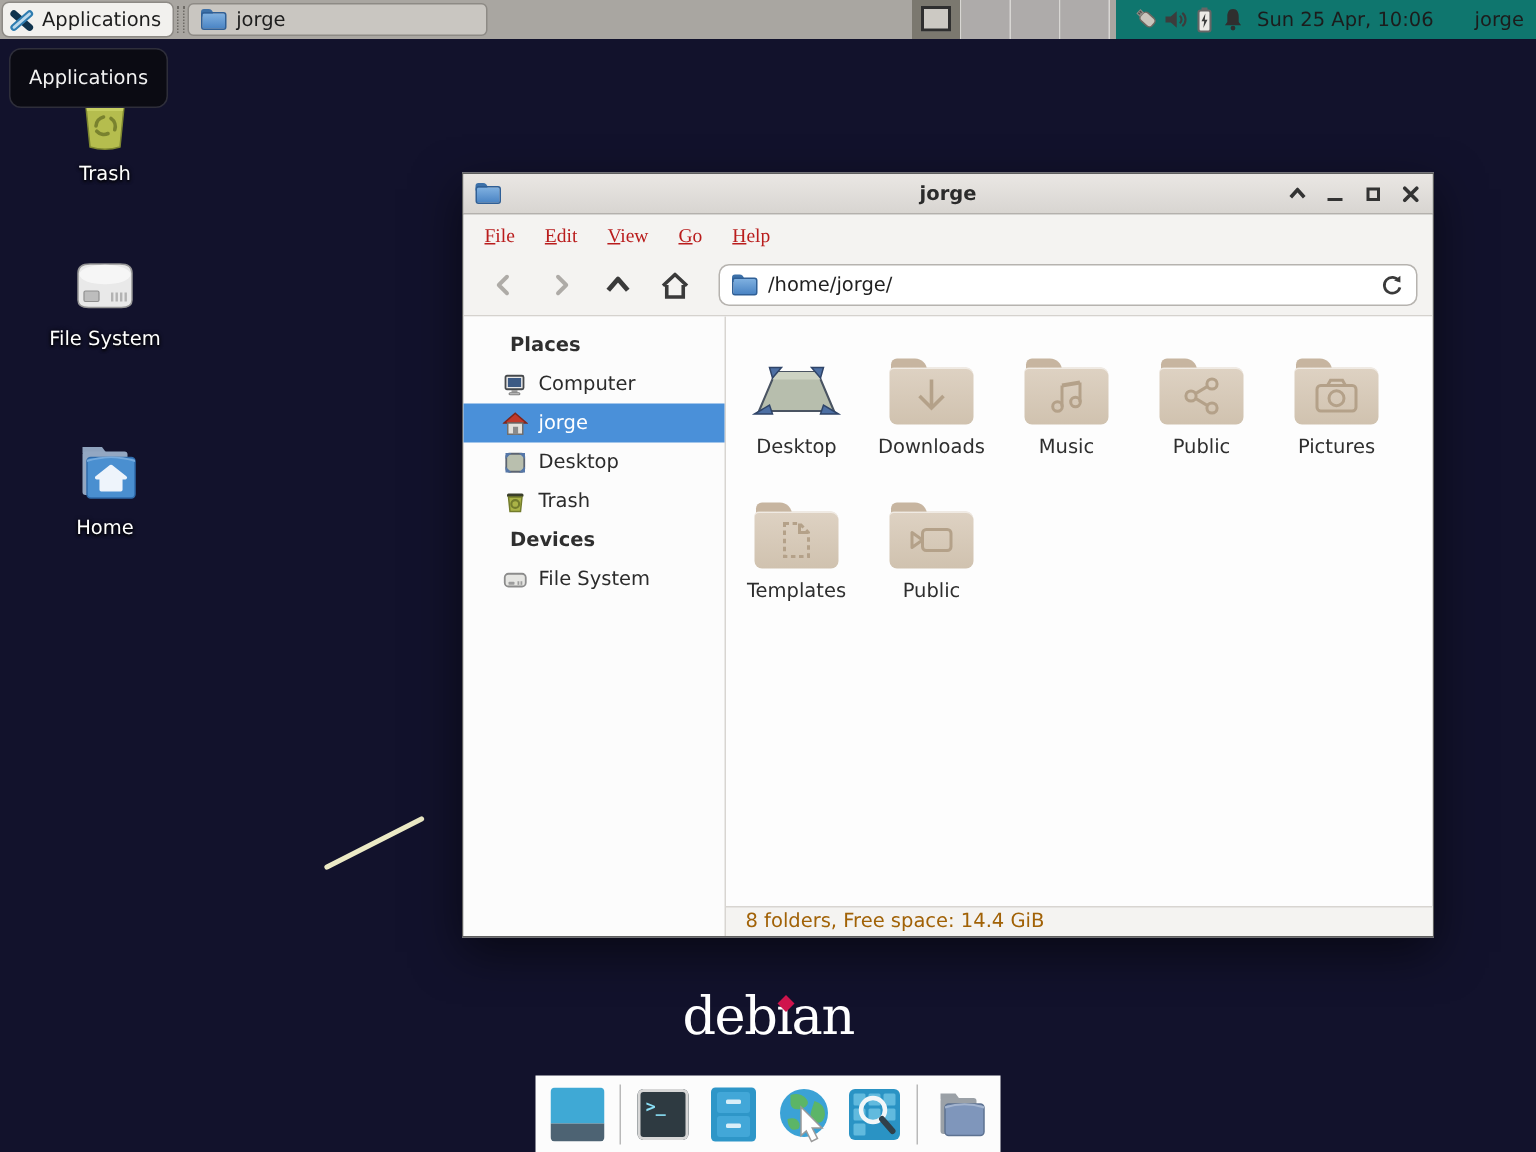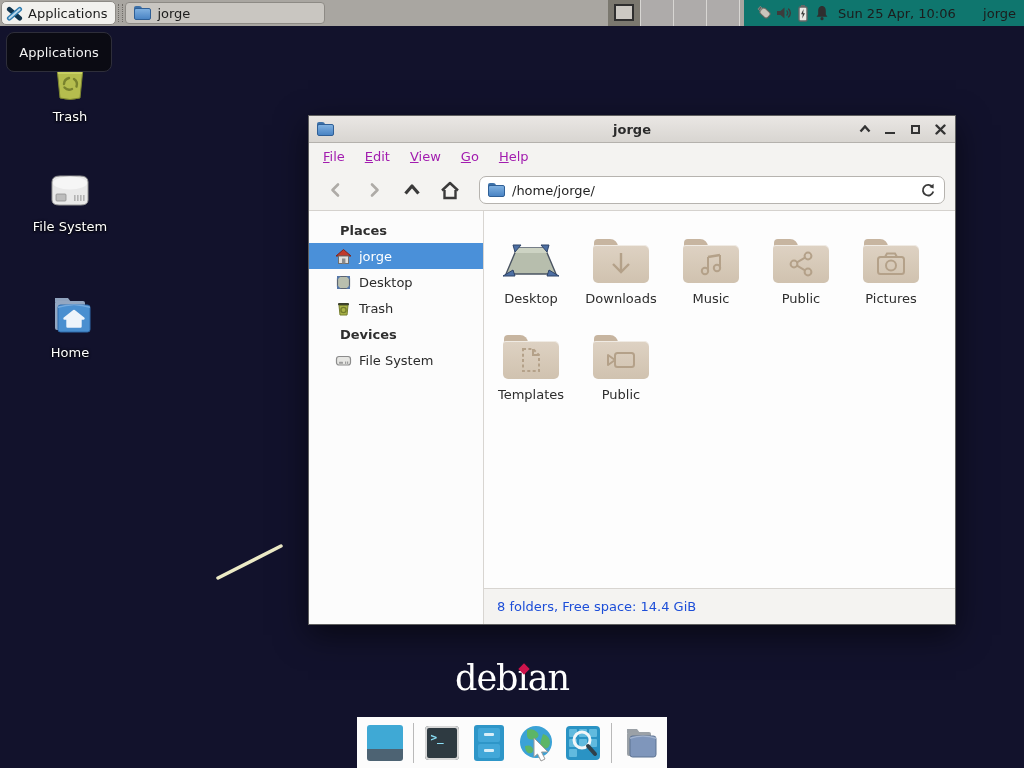--- a/index.html
+++ b/index.html
@@ -40,37 +40,37 @@
 
   
   .window { position:absolute; left:308px; top:115px; width:648px; height:510px; background:#fdfdfd; border:1px solid #5f5f5f; box-shadow:0 10px 30px rgba(0,0,0,.55); display:flex; flex-direction:column; z-index:20; }
   .titlebar { height:27px; background:linear-gradient(#eae7e4,#d8d5d1); border-bottom:1px solid #b4b1ad; display:flex; align-items:center; padding:0 8px; position:relative; flex:none; }
   .titlebar .title { position:absolute; left:0; right:0; text-align:center; font-weight:bold; color:#2b2b2b; }
   .titlebar .controls { margin-left:auto; display:flex; align-items:center; gap:11px; z-index:1; }
   .ctrl { width:14px; height:14px; display:flex; align-items:center; justify-content:center; }
   .ctrl .bar { width:10px; height:2px; background:#333; margin-top:8px; }
   .ctrl .box { width:9px; height:9px; border:2px solid #333; }
   .menubar { height:27px; background:#f4f3f1; display:flex; align-items:center; padding:0 4px; flex:none; }
-  .menu-item { padding:4px 10px; color:#a21caf; }
+  .menu-item { padding:4px 10px; color:#b91c1c;font-family:Liberation Serif, serif; }
   .menu-item::first-letter { text-decoration:underline; }
   .toolbar { height:41px; background:#f4f3f1; border-bottom:1px solid #d5d2ce; display:flex; align-items:center; padding:0 10px; gap:4px; flex:none; }
   .tool-btn { width:34px; height:30px; display:flex; align-items:center; justify-content:center; border-radius:4px; }
   .pathbar { flex:1; height:28px; margin-left:8px; background:#fff; border:1px solid #b6b3af; border-radius:7px; display:flex; align-items:center; padding:0 8px; gap:7px; }
   .pathbar .path { flex:1; color:#1f1f1f; }
   .win-content { flex:1; display:flex; min-height:0; }
   .sidebar { width:175px; background:#fcfcfc; border-right:1px solid #d8d5d1; padding-top:6px; flex:none; }
   .side-header { font-weight:bold; color:#2f2f2f; padding:6px 10px 5px 10px;margin-left:21px; }
   .side-item { height:26px; display:flex; align-items:center; gap:7px; padding-left:26px; color:#2b2b2b; }
   .side-item.selected { background:#4a90d9; color:#fff; }
   .files-pane { flex:1; display:flex; flex-direction:column; background:#fdfdfd; min-width:0; }
   .files-grid { flex:1; padding:14px 0 0 2px; display:flex; flex-wrap:wrap; align-content:flex-start; }
   .file-tile { width:90px; height:96px; display:flex; flex-direction:column; align-items:center; }
   .file-tile .icon-slot { height:58px; display:flex; align-items:flex-end; justify-content:center; }
   .file-tile .name { margin-top:8px; color:#2e2e2e; }
-  .statusbar { height:36px; background:#f4f3f1; border-top:1px solid #d8d5d1; display:flex; align-items:center; padding-left:13px; color:#1d4ed8; flex:none; }
+  .statusbar { height:20px; background:#f4f3f1; border-top:1px solid #d8d5d1; display:flex; align-items:center; padding-left:13px; color:#a16207; flex:none; }
 
   
   .folder { width:56px; height:44px; position:relative; }
   .folder .tab { position:absolute; top:0; left:1px; width:24px; height:14px; background:#c7b5a0; border-radius:4px 8px 0 0; }
   .folder .fbody { position:absolute; top:6px; left:0; right:0; bottom:0; background:linear-gradient(#ded2c3,#d0c2af); border-radius:3px 5px 5px 5px; box-shadow:inset 0 1px 0 rgba(255,255,255,.55); display:flex; align-items:center; justify-content:center; }
   .sm-folder { width:17px; height:14px; position:relative; flex:none; }
   .sm-folder .tab { position:absolute; top:0; left:0; width:8px; height:5px; background:#3c70a8; border-radius:2px 3px 0 0; }
   .sm-folder .fbody { position:absolute; top:2px; left:0; right:0; bottom:0; background:linear-gradient(#7fb0e0,#4a84c4); border:1px solid #2f5f96; border-radius:2px; }
   .icon16 { width:17px; height:17px; flex:none; display:block; }
 </style>
@@ -253,20 +253,29 @@
         <path d="M12.6,5.2 A5.3,5.3 0 1 0 13.3,9.6" stroke="#3a3a3a" stroke-width="1.8" fill="none"></path>
         <polygon points="13.6,1.8 13.6,6.4 9.4,5" fill="#3a3a3a"></polygon>
       </svg>
     </div>
   </div>
 
   <div class="win-content">
 
     <div class="sidebar">
       <div class="side-header">Places</div>
+      <div class="side-item">
+        <svg class="icon16" viewBox="0 0 17 17">
+          <rect x="2" y="2.5" width="12" height="9" rx="1" fill="#e8e8e8" stroke="#45484b" stroke-width="1.2"></rect>
+          <rect x="3.6" y="4" width="8.8" height="6" fill="#3c5a84"></rect>
+          <rect x="6" y="12" width="4" height="1.8" fill="#9b9b9b"></rect>
+          <rect x="4.4" y="13.8" width="7.2" height="1.4" rx="0.7" fill="#c9c9c9" stroke="#7e7e7e" stroke-width="0.7"></rect>
+        </svg>
+        <span>Computer</span>
+      </div>
       <div class="side-item selected">
         <svg class="icon16" viewBox="0 0 17 17">
           <polygon points="8.5,1.5 16,8 1,8" fill="#c0392b" stroke="#7e261c" stroke-width="1"></polygon>
           <rect x="3.5" y="8" width="10" height="7.5" fill="#e3e0db" stroke="#6f6f6f" stroke-width="1"></rect>
           <rect x="7" y="10.5" width="3.4" height="5" fill="#8a8a8a"></rect>
         </svg>
         <span>jorge</span>
       </div>
       <div class="side-item">
         <svg class="icon16" viewBox="0 0 17 17">

